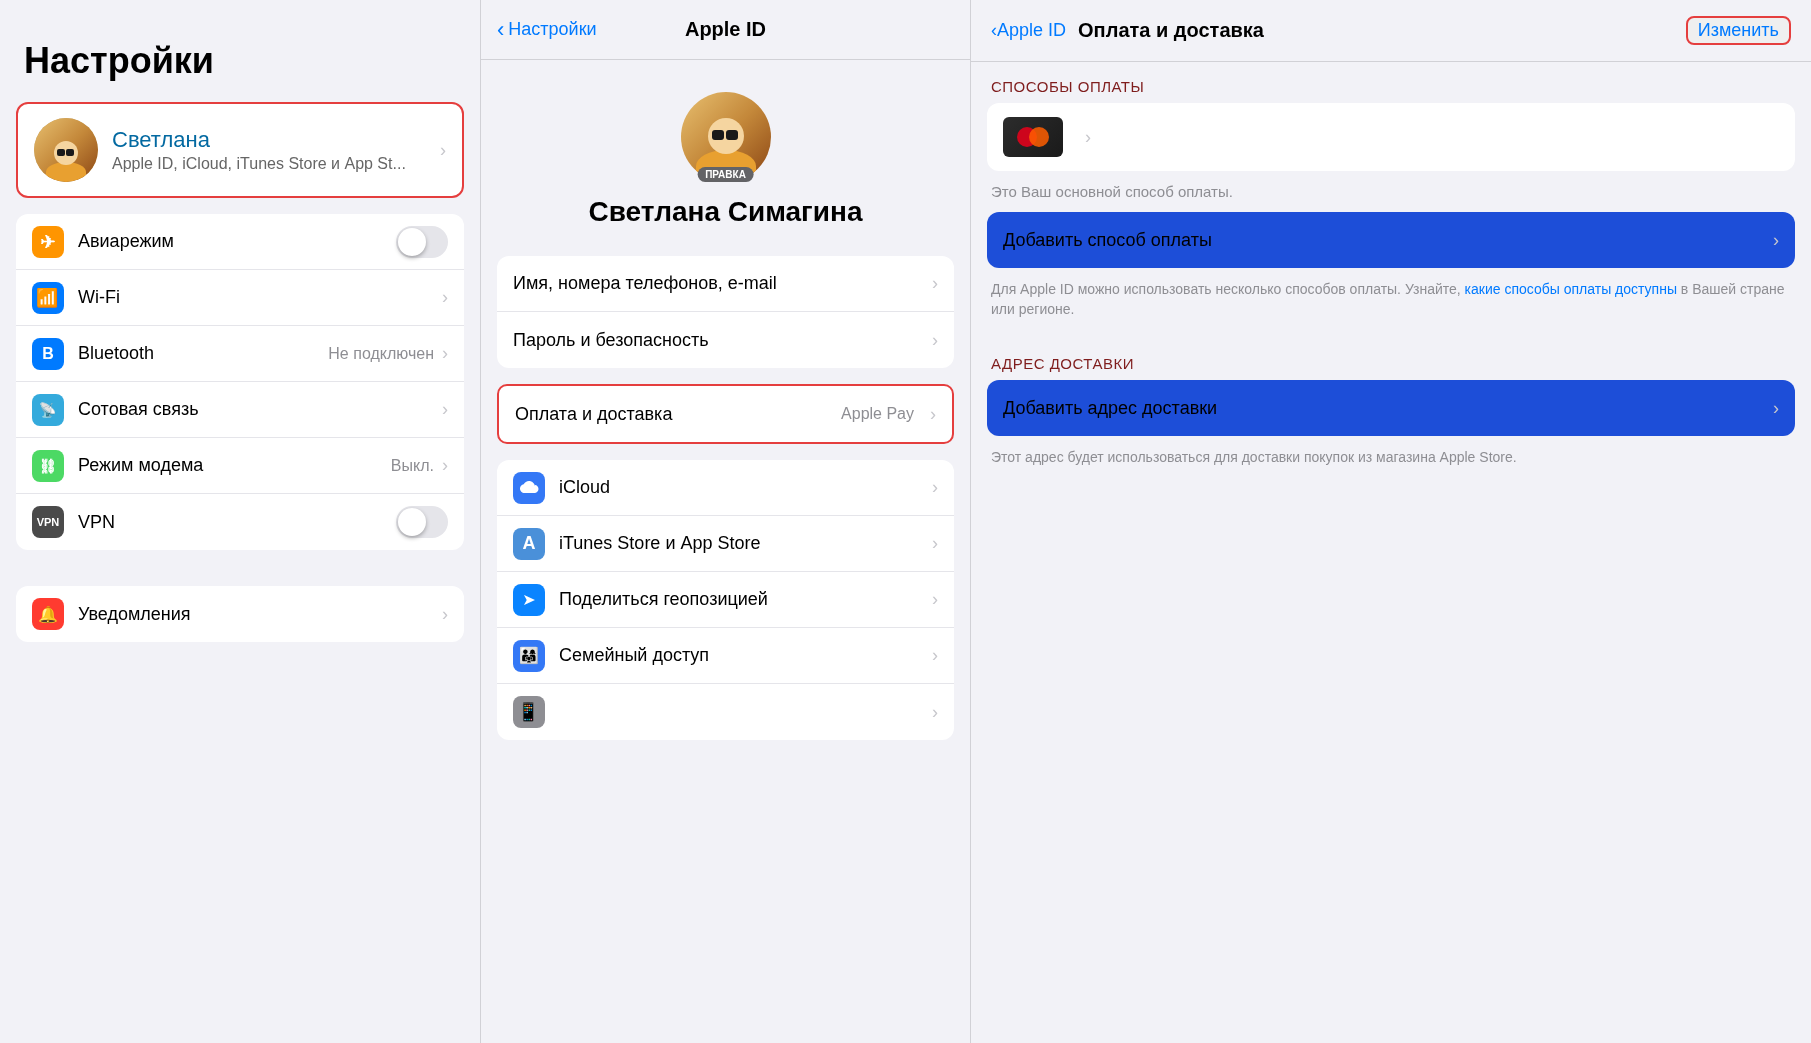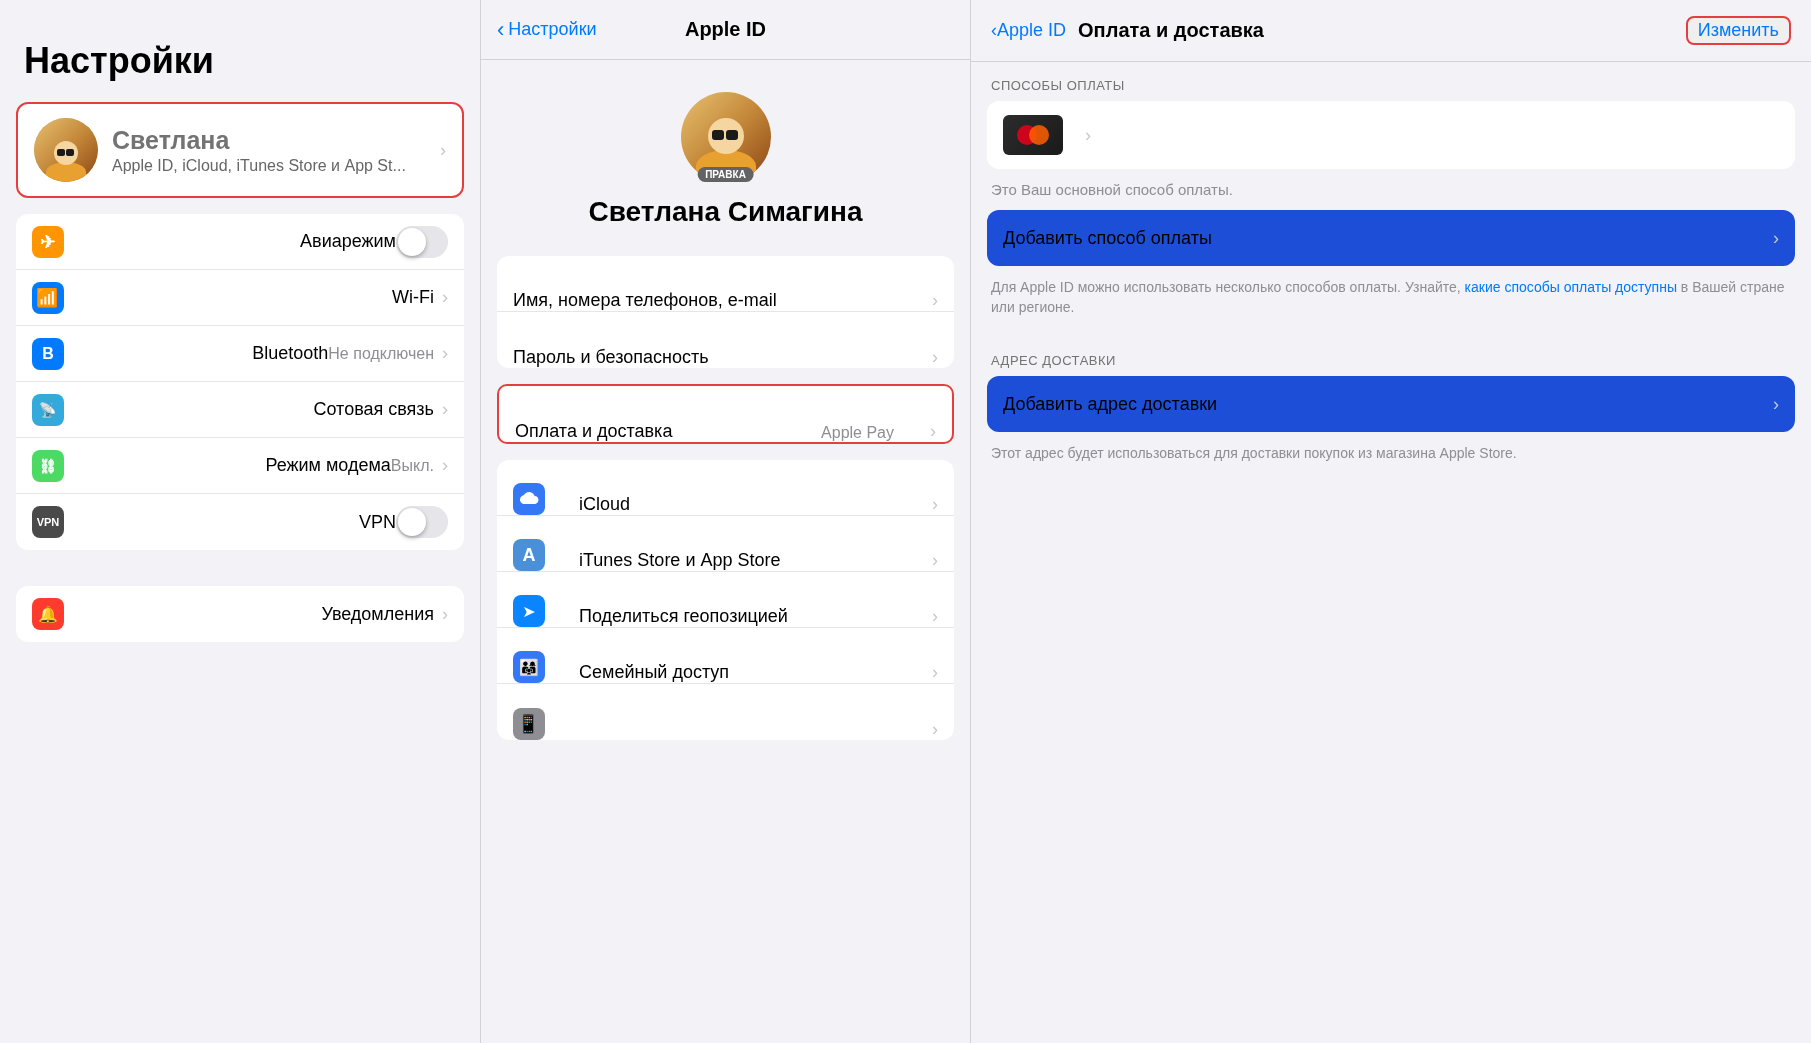--- a/index.html
+++ b/index.html
@@ -65,23 +65,23 @@
       position: relative;
       overflow: hidden;
     }
 
     .account-info {
       flex: 1;
       margin-left: 14px;
     }
 
     .account-name {
-      font-size: 25px;
-      font-weight: 700;
-      color: #737373;
+      font-size: 22px;
+      font-weight: 400;
+      color: #0369a1;
     }
 
     .account-subtitle {
       font-size: 16px;
       color: #666;
       margin-top: 2px;
     }
 
     .chevron {
       color: #c7c7cc;
@@ -125,21 +125,20 @@
     .icon-blue { background: #007aff; }
     .icon-teal { background: #34aadc; }
     .icon-green { background: #4cd964; }
     .icon-vpn { background: #4a4a4a; }
     .icon-red { background: #ff3b30; }
 
     .settings-row-label {
       flex: 1;
       font-size: 18px;
       color: #000;
-      text-align: right;
     }
 
     .settings-row-value {
       font-size: 16px;
       color: #8e8e93;
     }
 
     .toggle {
       width: 52px;
       height: 32px;
@@ -254,26 +253,25 @@
 
     .menu-section {
       background: #fff;
       border-radius: 12px;
       margin: 0 16px 16px 16px;
       overflow: hidden;
     }
 
     .menu-row {
       display: flex;
-      align-items: flex-end;
+      align-items: center;
       padding: 0 16px;
       height: 56px;
       border-bottom: 0.5px solid #e5e5ea;
       cursor: pointer;
-      gap: 20px;
     }
 
     .menu-row:last-child {
       border-bottom: none;
     }
 
     .menu-row-label {
       flex: 1;
       font-size: 18px;
       color: #000;
@@ -351,23 +349,23 @@
       padding: 2px 10px;
     }
 
     .payment-content {
       flex: 1;
       overflow-y: auto;
       padding: 0;
     }
 
     .section-header-label {
-      font-size: 13px;
+      font-size: 15px;
       font-weight: 500;
-      color: #737373;
+      color: #7f1d1d;
       text-transform: uppercase;
       padding: 16px 20px 8px 20px;
       letter-spacing: 0.5px;
     }
 
     .payment-card-row {
       background: #fff;
       margin: 0 16px 0 16px;
       border-radius: 12px;
       overflow: hidden;

